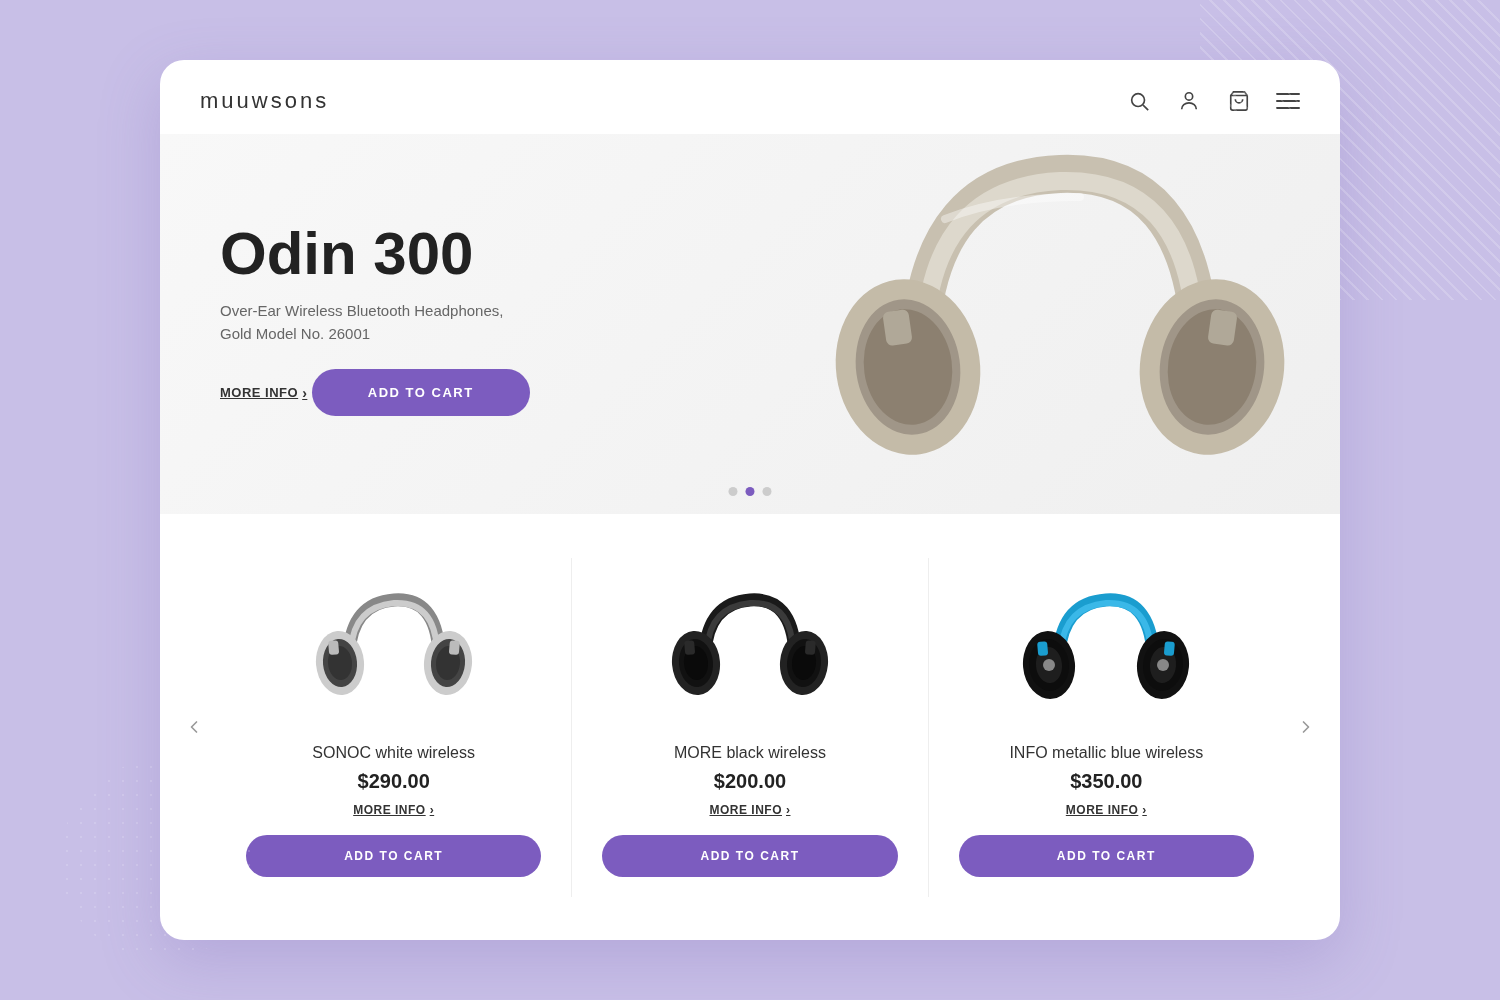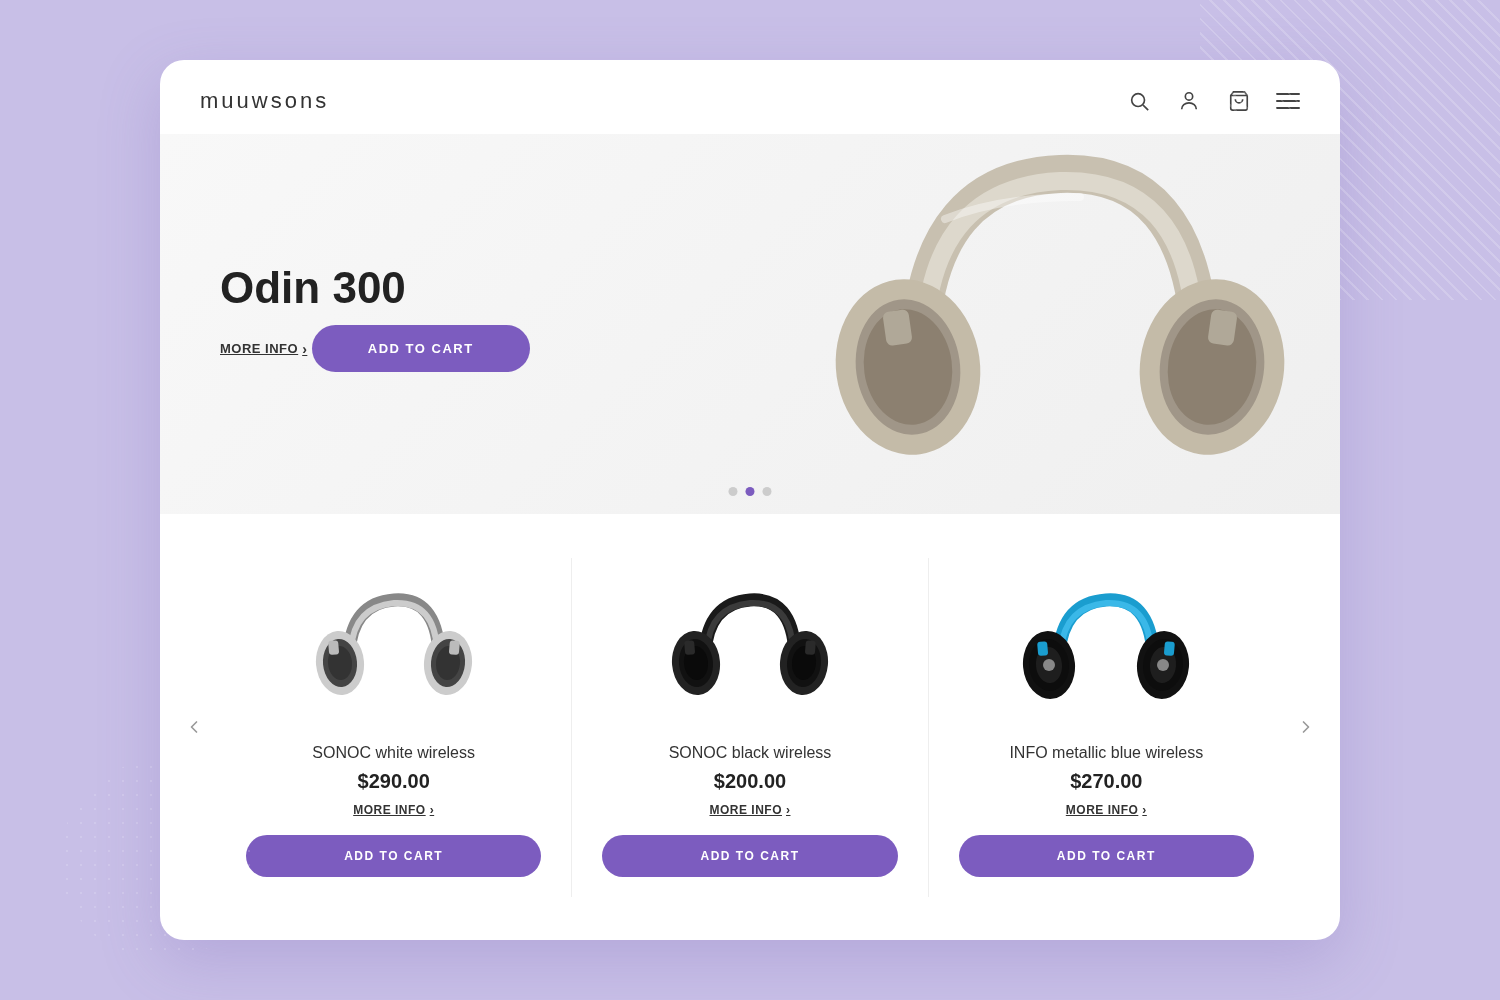--- a/index.html
+++ b/index.html
@@ -119,21 +119,21 @@
       overflow: hidden;
     }
 
     .hero-content {
       padding: 40px 40px 40px 60px;
       z-index: 2;
       flex: 0 0 460px;
     }
 
     .hero-title {
-      font-size: 44px;
+      font-size: 60px;
       font-weight: 700;
       color: #222;
       margin-bottom: 12px;
     }
 
     .hero-subtitle {
       font-size: 15px;
       color: #666;
       line-height: 1.5;
       margin-bottom: 24px;
@@ -349,20 +349,24 @@
         <span></span>
         <span></span>
         <span></span>
       </div>
     </div>
   </div>
 
   <div class="hero">
     <div class="hero-content">
       <div class="hero-title">Odin 300</div>
+      <div class="hero-subtitle">
+        <span>Over-Ear Wireless Bluetooth Headphones,</span><br>
+        <span>Gold Model No. 26001</span>
+      </div>
       <div class="more-info-link">
         <span>MORE INFO</span>
         <span class="chevron">›</span>
       </div>
       <button class="add-to-cart-btn">ADD TO CART</button>
     </div>
 
     <div class="hero-image-wrap">
       <svg class="hero-headphone" viewBox="0 0 520 420">
 
@@ -438,21 +442,21 @@
             <ellipse cx="26" cy="88" rx="24" ry="32" fill="#222" transform="rotate(-5,26,88)"></ellipse>
             <ellipse cx="26" cy="88" rx="17" ry="24" fill="#111" transform="rotate(-5,26,88)"></ellipse>
             <ellipse cx="26" cy="88" rx="12" ry="17" fill="#0a0a0a" transform="rotate(-5,26,88)"></ellipse>
             <ellipse cx="134" cy="88" rx="24" ry="32" fill="#222" transform="rotate(5,134,88)"></ellipse>
             <ellipse cx="134" cy="88" rx="17" ry="24" fill="#111" transform="rotate(5,134,88)"></ellipse>
             <ellipse cx="134" cy="88" rx="12" ry="17" fill="#0a0a0a" transform="rotate(5,134,88)"></ellipse>
             <rect x="14" y="65" width="10" height="14" rx="3" fill="#2a2a2a" transform="rotate(-5,26,65)"></rect>
             <rect x="136" y="65" width="10" height="14" rx="3" fill="#2a2a2a" transform="rotate(5,134,65)"></rect>
           </svg>
         </div>
-        <div class="product-name">SONOC black wireless</div>
+        <div class="product-name">MORE black wireless</div>
         <div class="product-price">$200.00</div>
         <div class="product-more-info">
           <span>MORE INFO</span>
           <span>›</span>
         </div>
         <button class="product-add-btn">ADD TO CART</button>
       </div>
 
       <div class="product-card">
         <div class="product-image-wrap">
@@ -465,21 +469,21 @@
             <circle cx="28" cy="90" r="6" fill="#888"></circle>
             <ellipse cx="142" cy="90" rx="26" ry="34" fill="#111" transform="rotate(5,142,90)"></ellipse>
             <ellipse cx="142" cy="90" rx="20" ry="26" fill="#0d0d0d" transform="rotate(5,142,90)"></ellipse>
             <ellipse cx="142" cy="90" rx="13" ry="18" fill="#1e1e1e" transform="rotate(5,142,90)"></ellipse>
             <circle cx="142" cy="90" r="6" fill="#888"></circle>
             <rect x="16" y="66" width="10" height="14" rx="3" fill="#1a9dcf" transform="rotate(-5,28,66)"></rect>
             <rect x="144" y="66" width="10" height="14" rx="3" fill="#1a9dcf" transform="rotate(5,142,66)"></rect>
           </svg>
         </div>
         <div class="product-name">INFO metallic blue wireless</div>
-        <div class="product-price">$270.00</div>
+        <div class="product-price">$350.00</div>
         <div class="product-more-info">
           <span>MORE INFO</span>
           <span>›</span>
         </div>
         <button class="product-add-btn">ADD TO CART</button>
       </div>
 
     </div>
 
     <div class="nav-arrow right">

